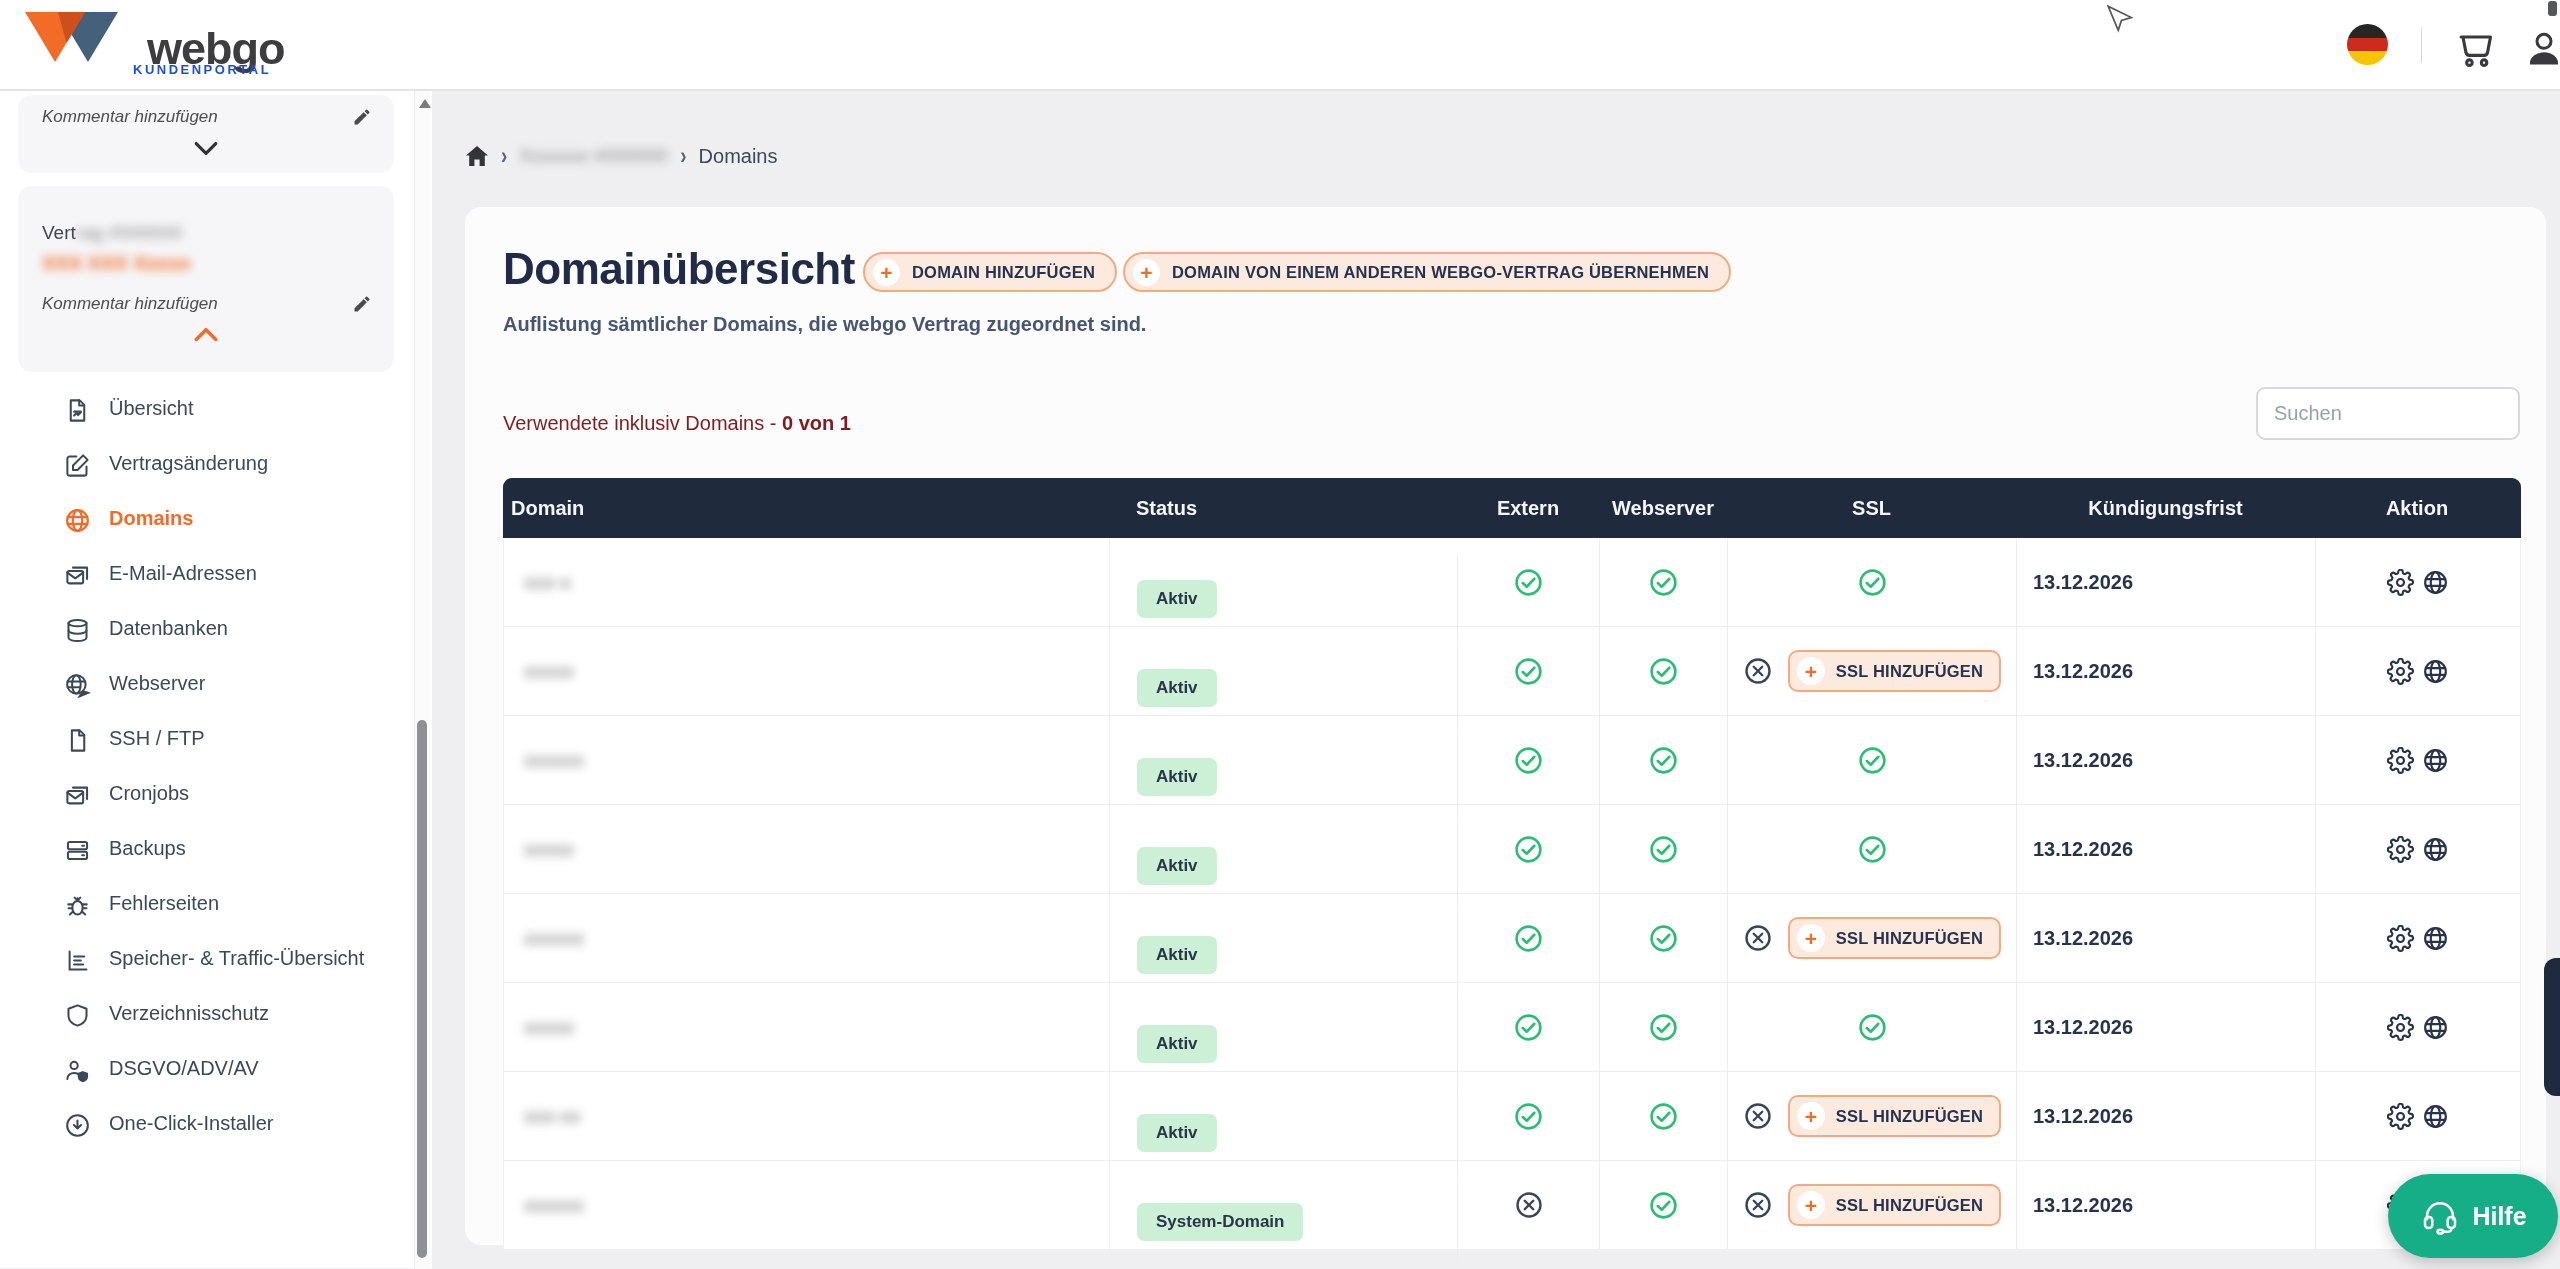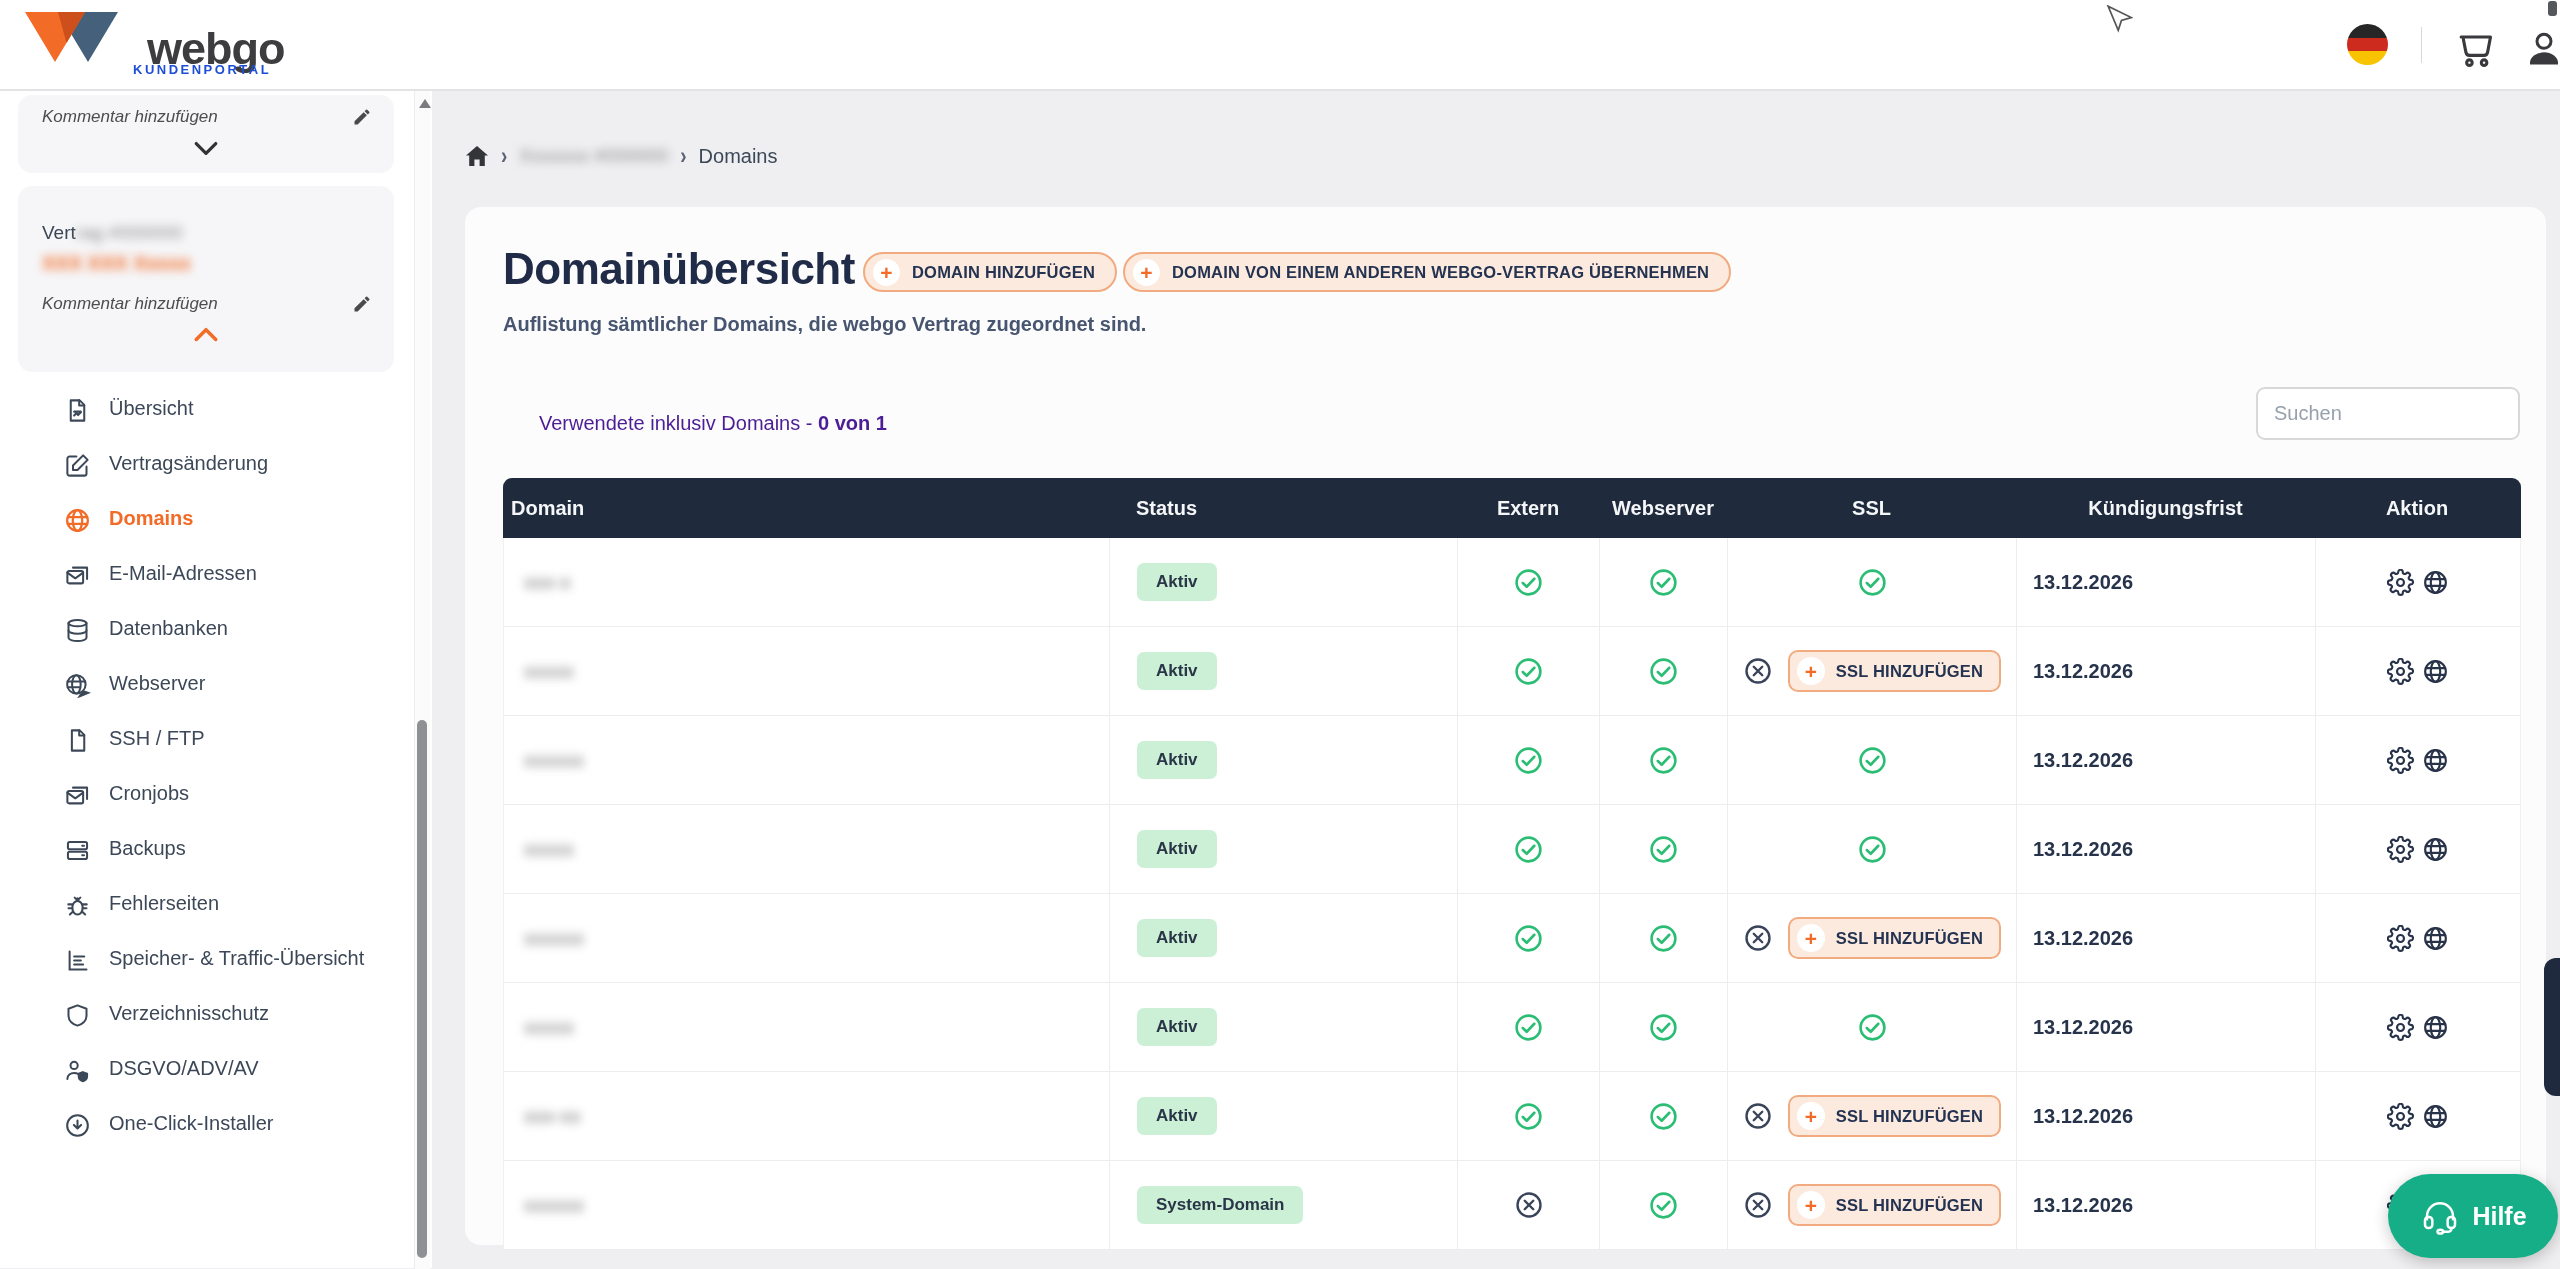--- a/index.html
+++ b/index.html
@@ -57,40 +57,40 @@
   #page-title{left:503px;top:244px;font-size:44px;font-weight:800;color:#1f2b47;letter-spacing:-0.5px;}
   .pill-btn{position:absolute;top:252px;height:40px;display:flex;align-items:center;gap:12px;
             background:#fbeadd;border:2px solid #f2ab80;border-radius:21px;padding:0 20px 0 8px;cursor:pointer;}
   #btn-add-domain{left:863px;}
   #btn-takeover{left:1123px;}
   .plus-circle{width:27px;height:27px;border-radius:50%;background:#ffffff;color:#f26b27;font-size:21px;font-weight:800;
                display:flex;align-items:center;justify-content:center;line-height:1;}
   .pill-label{font-size:16.5px;font-weight:700;color:#253352;letter-spacing:0.2px;white-space:nowrap;}
 
   #subtitle{left:503px;top:313px;font-size:20px;font-weight:700;color:#475570;}
-  #usage-line{left:503px;top:412px;font-size:20px;color:#4c1d95;margin-left:36px;}
+  #usage-line{left:503px;top:412px;font-size:20px;color:#7f1d1d;}
   #usage-line b{font-weight:700;}
 
   #search-input{left:2256px;top:387px;width:264px;height:53px;box-sizing:border-box;border:2px solid #d8d8db;border-radius:9px;
                 padding:0 16px;font-size:20px;color:#4c5563;background:#fff;outline:none;font-family:inherit;}
   #search-input::placeholder{color:#97a1ae;}
 
   
   #dom-table{left:503px;top:478px;width:2018px;z-index:10;}
   #thead{display:flex;height:60px;background:#1f2a3c;border-radius:9px 9px 0 0;color:#f4f6f8;}
   .hcell{display:flex;align-items:center;font-size:20px;font-weight:600;box-sizing:border-box;}
   #tbody{background:#ffffff;border-left:1px solid #f0f0f2;border-right:1px solid #f0f0f2;}
   .trow{display:flex;height:88px;border-bottom:1px solid #ededef;background:#fff;}
   .cell{display:flex;align-items:center;box-sizing:border-box;border-right:1px solid #ededef;height:100%;}
   .cell.c6{border-right:none;}
   .c0{width:606px;} .c1{width:348px;} .c2{width:142px;} .c3{width:128px;} .c4{width:289px;} .c5{width:299px;} .c6{width:204px;}
   #thead .c0{padding-left:8px;} #thead .c1{padding-left:27px;}
   #thead .c2,#thead .c3,#thead .c4,#thead .c6{justify-content:center;}
   #thead .c5{justify-content:center;}
-  .cell.c0{padding-left:20px;} .cell.c1{padding-left:27px;} .cell.c5{padding-left:16px;}
+  .cell.c0{padding-left:20px;} .cell.c1{padding-left:27px;margin-top:17px;} .cell.c5{padding-left:16px;}
   .center{justify-content:center;}
   .domain-blur{font-size:20px;color:#7a7a7c;}
   .badge{background:#cbf0d6;color:#2a3547;font-size:17px;font-weight:700;padding:9px 19px;border-radius:7px;white-space:nowrap;}
   .cell.c4.ssl-add{gap:15px;}
   .ssl-btn{display:flex;align-items:center;gap:11px;height:42px;background:#fbeadd;border:2px solid #f2ab80;border-radius:10px;
            padding:0 16px 0 7px;cursor:pointer;font-family:inherit;}
   .ssl-btn .plus-circle{width:28px;height:28px;}
   .ssl-label{font-size:16.5px;font-weight:700;color:#253352;letter-spacing:0.2px;white-space:nowrap;}
   .date{font-size:20px;font-weight:700;color:#26334b;}
   .actions{gap:8px;}

